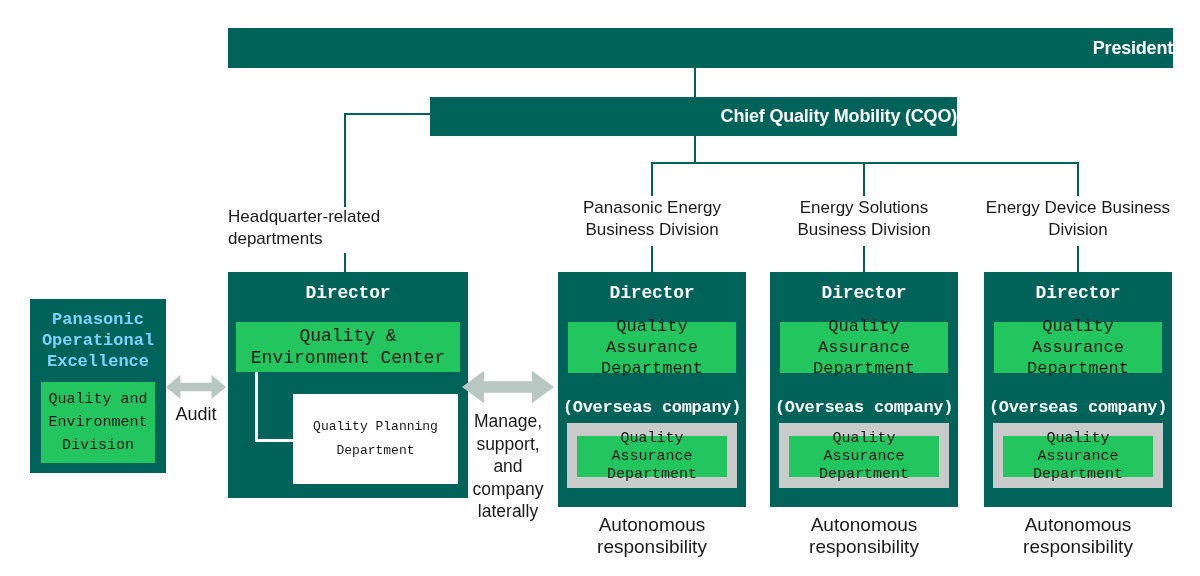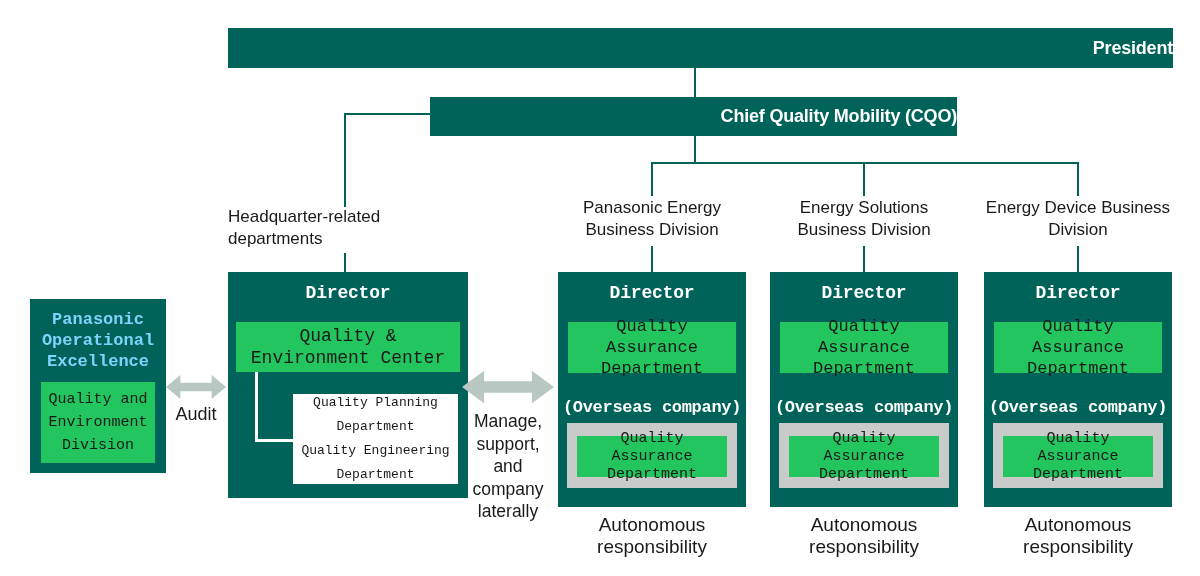--- a/index.html
+++ b/index.html
@@ -94,21 +94,20 @@
   <div class="arrowlabel" style="left:164px;top:403px;width:64px;">Audit</div>
 
   <div class="node" style="left:228px;top:272px;width:240px;height:226px;">
     <div class="director">Director</div>
     <div class="wbox preline" style="left:8px;top:50px;width:224px;height:50px;font-size:18px;line-height:22px;">Quality &amp;
 Environment Center</div>
     <div class="whiteline" style="left:27px;top:100px;width:3px;height:70px;"></div>
     <div class="whiteline" style="left:27px;top:167px;width:39px;height:3px;"></div>
     <div class="deptlist">
       <div>Quality Planning Department</div>
-      <div>Quality Engineering Department</div>
     </div>
   </div>
 
   <div class="arrow" style="left:462px;top:368px;width:92px;height:38px;">
     <svg viewBox="0 0 100 40" preserveAspectRatio="none">
       <polygon points="0,20 24,3 24,14 76,14 76,3 100,20 76,37 76,26 24,26 24,37"></polygon>
     </svg>
   </div>
   <div class="arrowlabel" style="left:469px;top:410px;width:78px;font-size:17.5px;line-height:22.5px;">Manage, support, and company laterally</div>
 

